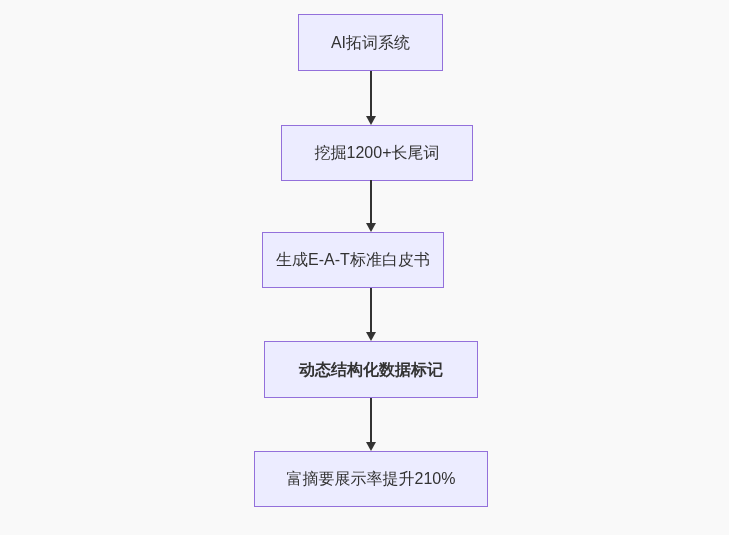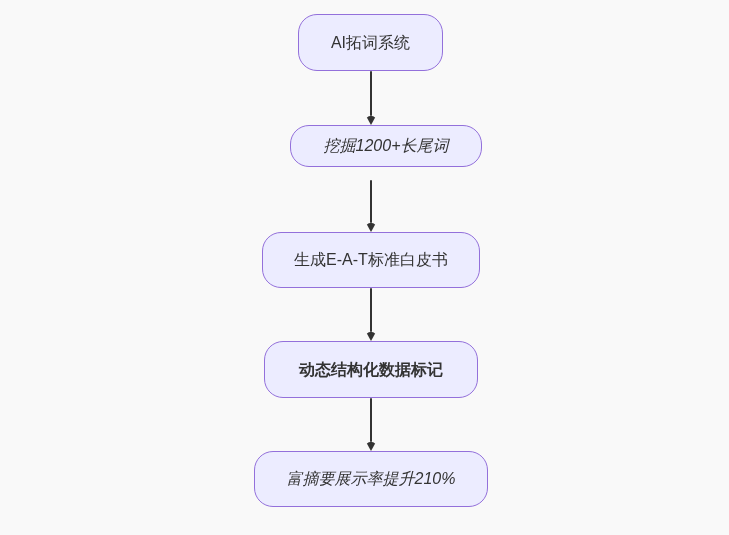--- a/index.html
+++ b/index.html
@@ -2,21 +2,21 @@
 <html style="--background: #f9f9f9; --node-fill: #ececff; --node-border: #9370db; --text: #333333; --arrow: #333333;"><head>
 <meta charset="utf-8">
 <style>
   :root {
     --background: #f9f9f9;
     --node-fill: #ececff;
     --node-border: #9370db;
     --text: #333333;
     --arrow: #333333;
   }
-  * { box-sizing: border-box; border-radius: 19px; }
+  * { box-sizing: border-box; }
   html, body { margin: 0; padding: 0; }
   body {
     font-family: "Liberation Sans", "DejaVu Sans", sans-serif;
     background: var(--background);
   }
   .canvas {
     position: relative;
     width: 729px;
     height: 535px;
     background: var(--background);
@@ -29,24 +29,24 @@
     color: var(--text);
     font-size: 16px;
     line-height: 1.2;
     display: flex;
     align-items: center;
     justify-content: center;
     text-align: center;
     white-space: nowrap;
   }
   .node-1 { left: 298px; top: 14px;  width: 145px; height: 57px; }
-  .node-2 { left: 290px; top: 125px; width: 192px; height: 42px; font-style: italic; }
-  .node-3 { left: 262px; top: 232px; width: 218px; height: 56px; }
+  .node-2 { left: 281px; top: 125px; width: 192px; height: 56px; }
+  .node-3 { left: 262px; top: 232px; width: 182px; height: 56px; }
   .node-4 { left: 264px; top: 341px; width: 214px; height: 57px; font-weight: bold; }
-  .node-5 { left: 254px; top: 451px; width: 234px; height: 56px; font-style: italic; }
+  .node-5 { left: 254px; top: 451px; width: 234px; height: 56px; }
 
   .edge {
     position: absolute;
     left: 365px;
     width: 11px;
     display: flex;
     flex-direction: column;
     align-items: center;
   }
   .edge-line {

